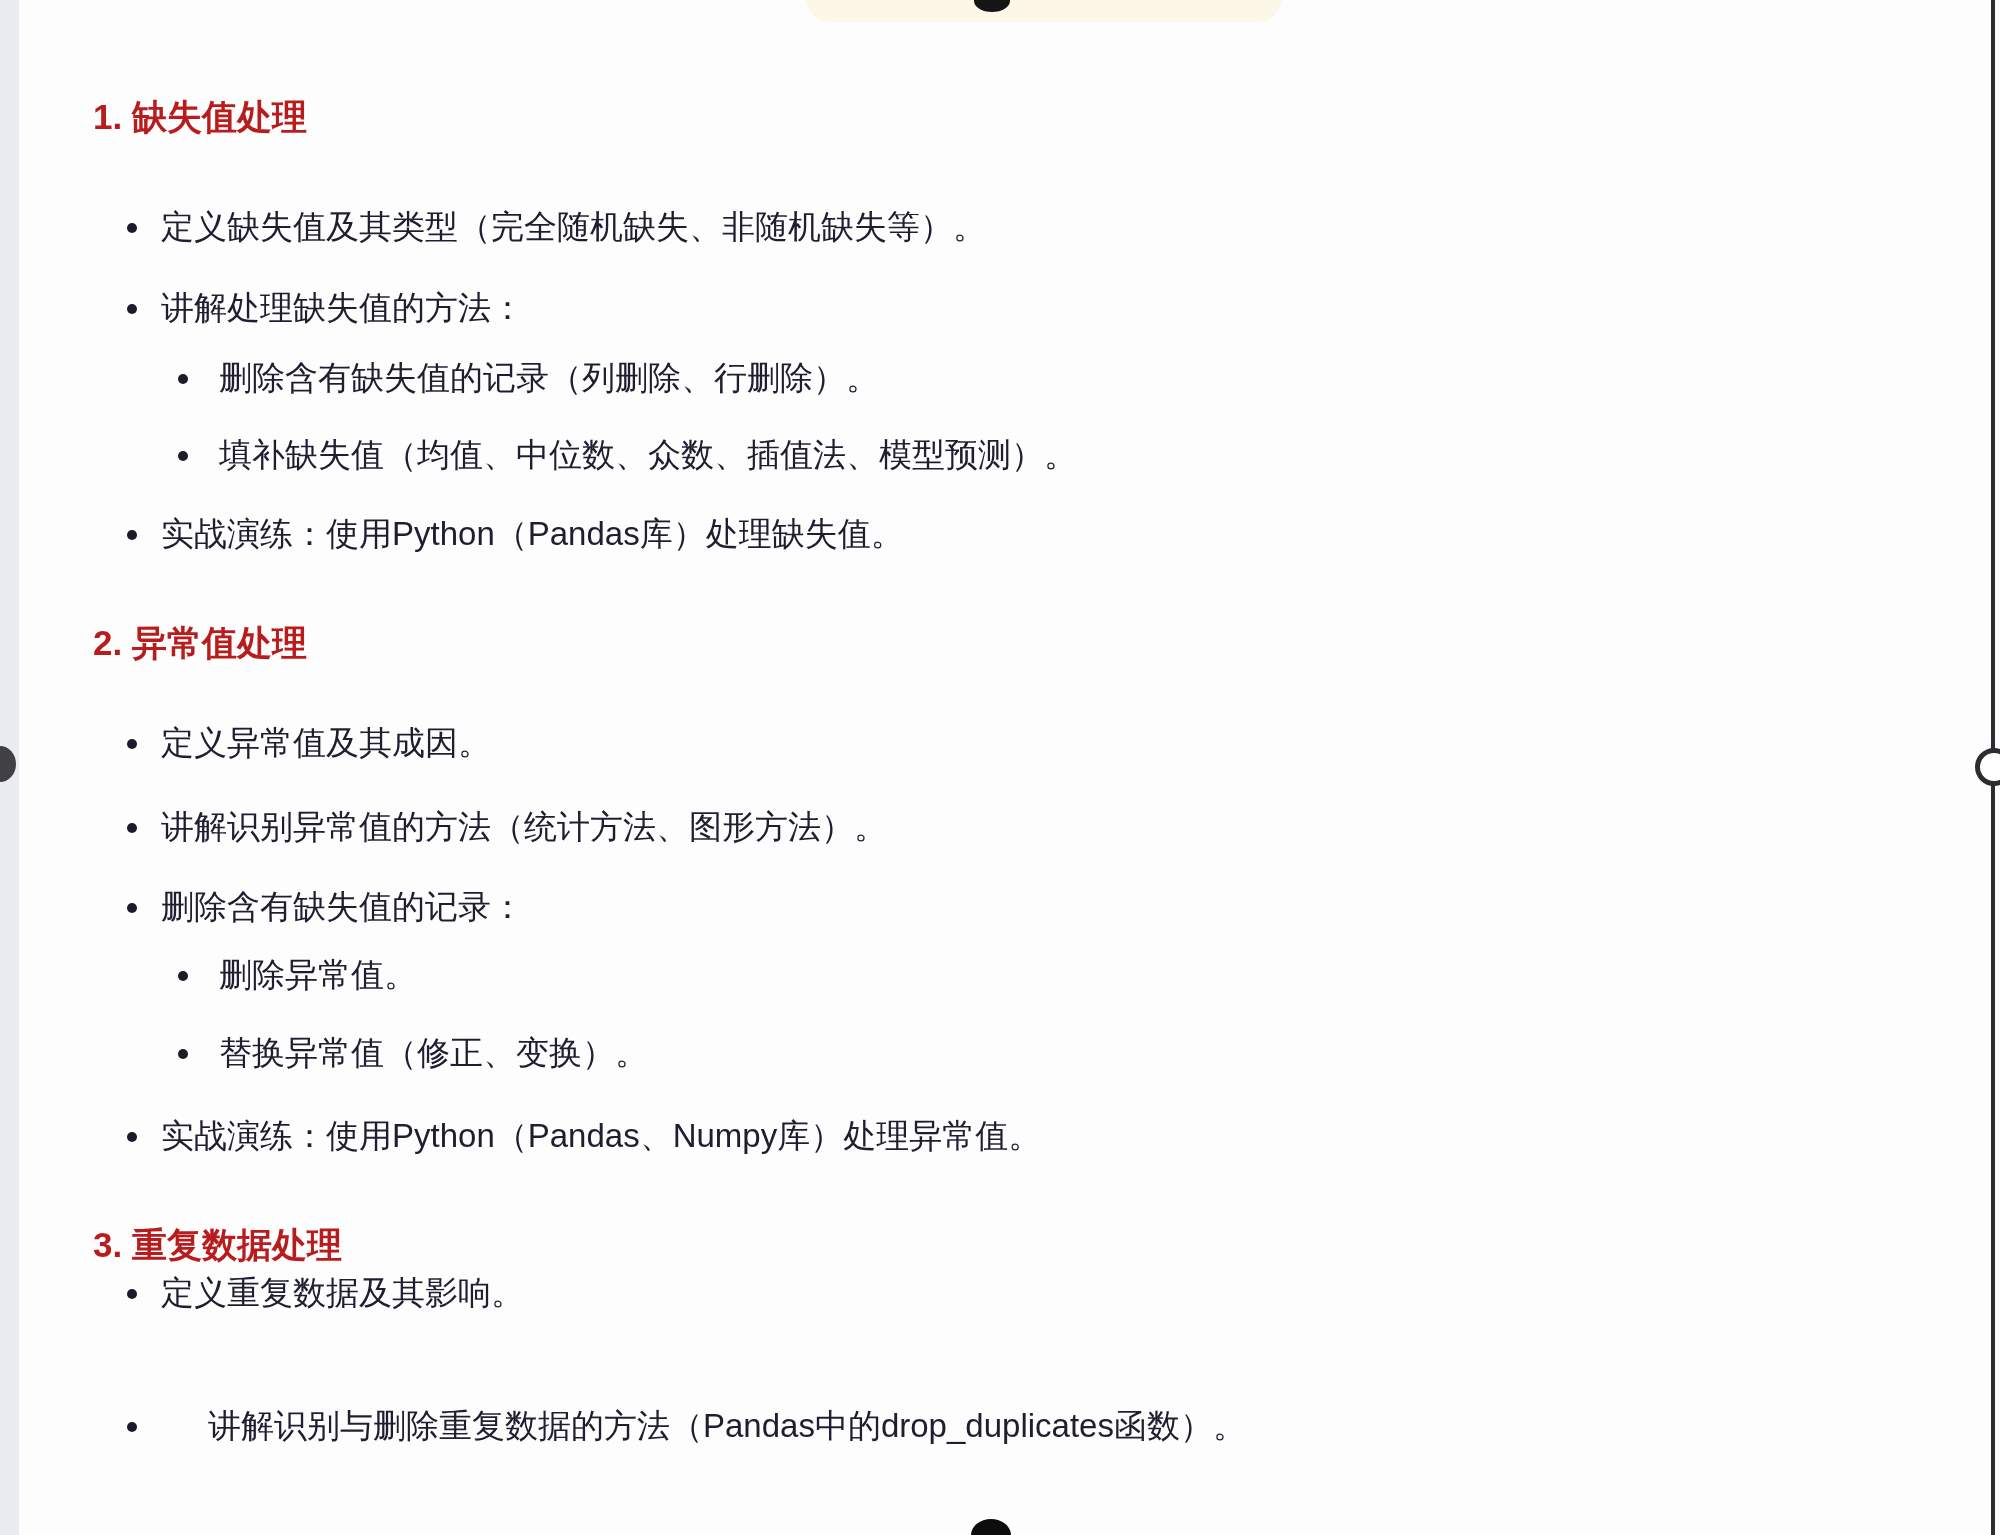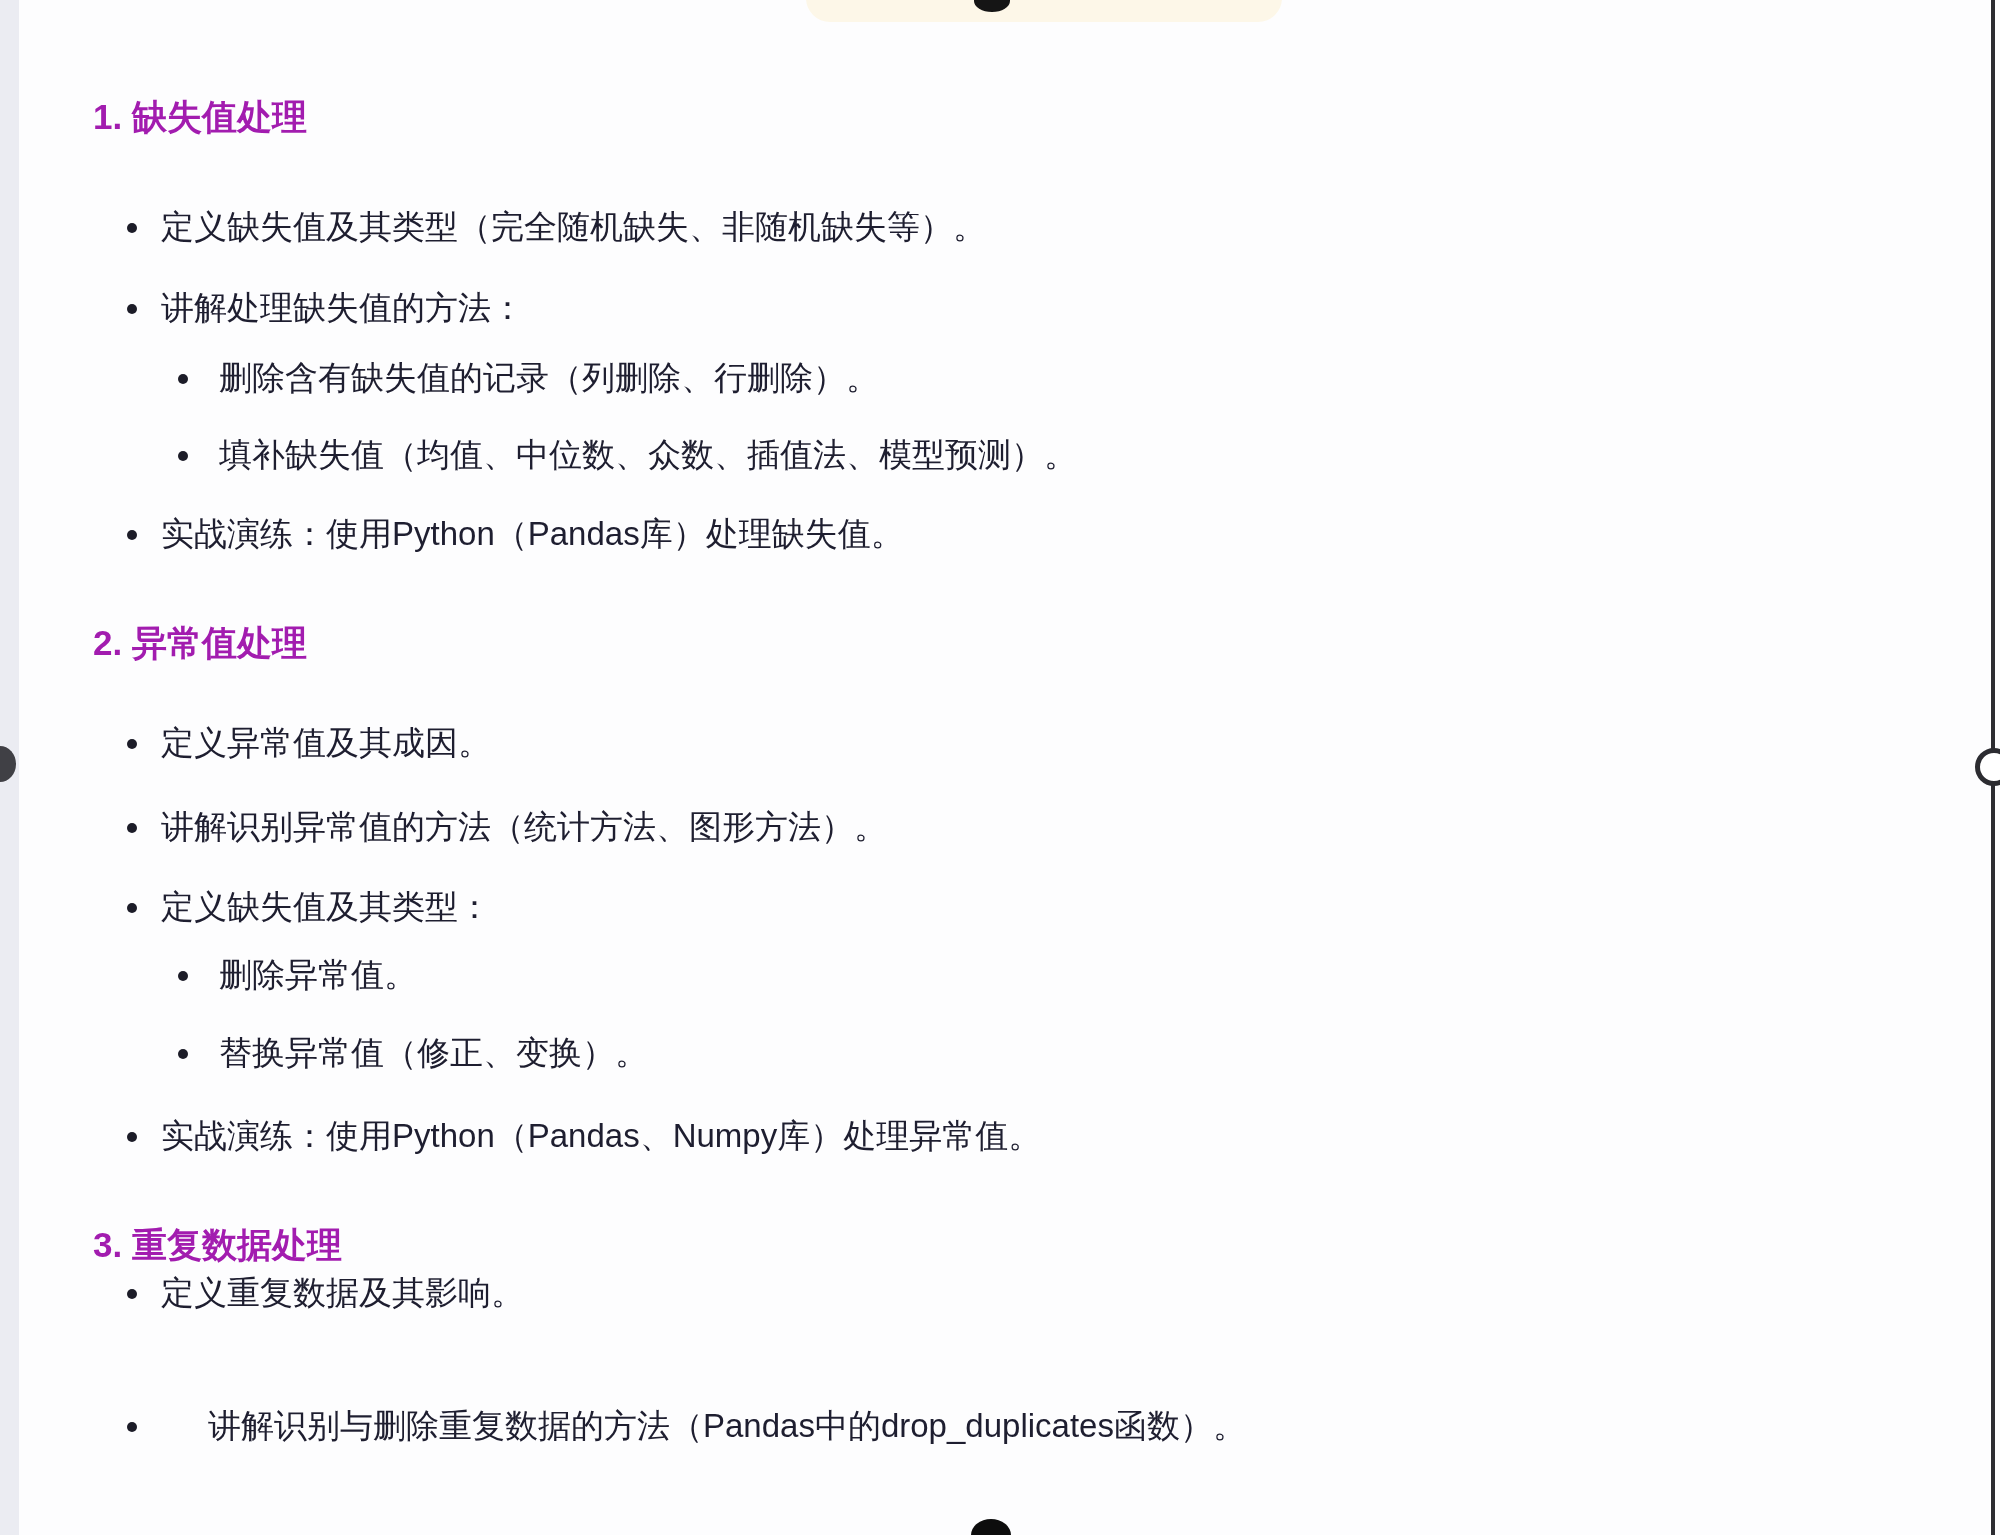--- a/index.html
+++ b/index.html
@@ -42,21 +42,21 @@
     border-radius:50%; background:#ffffff; border:5px solid #2c2c31;
   }
 
   
   .line { position:absolute; color:#1e1e30; white-space:nowrap; }
   .title {
     font-size:46px; font-weight:800; line-height:56px; color:#15151f;
     letter-spacing:1px;
   }
   .heading {
-    font-size:35px; font-weight:700; line-height:43px; color:#a21caf;
+    font-size:35px; font-weight:700; line-height:43px; color:#b91c1c;
   }
   .bullet { display:flex; align-items:flex-start; font-size:33px; font-weight:500; line-height:41px; }
   .bullet .dot {
     flex:none; width:10px; height:10px; border-radius:50%;
     background:#1c1c28; margin-top:17px;
   }
   .bullet.l1 { left:127px; }
   .bullet.l1 .txt { margin-left:24px; }
   .bullet.l2 { left:178px; }
   .bullet.l2 .txt { margin-left:31px; }
@@ -116,21 +116,21 @@
   <div class="line bullet l1 pos-b4">
     <span class="dot"></span>
     <span class="txt">定义异常值及其成因。</span>
   </div>
   <div class="line bullet l1 pos-b5">
     <span class="dot"></span>
     <span class="txt">讲解识别异常值的方法（统计方法、图形方法）。</span>
   </div>
   <div class="line bullet l1 pos-b6">
     <span class="dot"></span>
-    <span class="txt">定义缺失值及其类型：</span>
+    <span class="txt">删除含有缺失值的记录：</span>
   </div>
   <div class="line bullet l2 pos-b6a">
     <span class="dot"></span>
     <span class="txt">删除异常值。</span>
   </div>
   <div class="line bullet l2 pos-b6b">
     <span class="dot"></span>
     <span class="txt">替换异常值（修正、变换）。</span>
   </div>
   <div class="line bullet l1 pos-b7">

